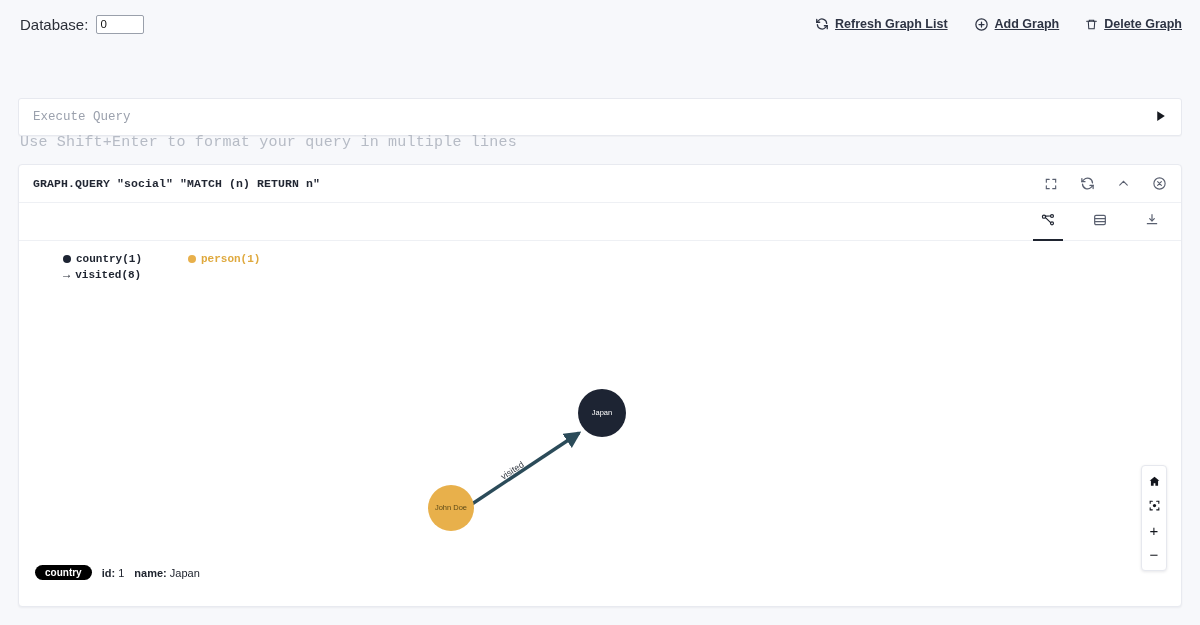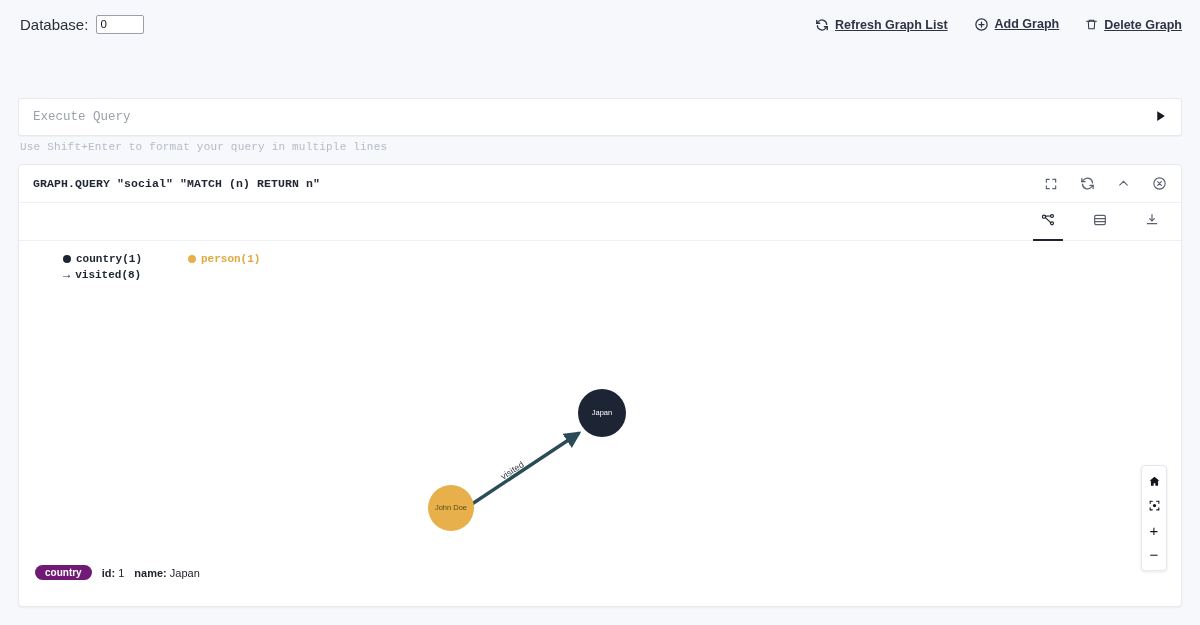--- a/index.html
+++ b/index.html
@@ -20,21 +20,21 @@
   .db-label-wrap { display: flex; align-items: center; gap: 8px; margin-left: 20px; }
   .db-label { font-size: 15px; color: #2b2f38; }
   .db-input {
     width: 48px; height: 19px;
     border: 1px solid #9aa0ab; border-radius: 2px;
     background: #fff; font-family: "Liberation Sans", sans-serif;
     font-size: 11.5px; color: #111; padding: 0 3px; outline: none;
   }
   .top-actions {
     margin-left: auto; margin-right: 18px;
-    display: flex; align-items: flex-end; gap: 26px;
+    display: flex; align-items: center; gap: 26px;
   }
   .top-action {
     display: flex; align-items: center; gap: 6px;
     font-size: 12.5px; font-weight: bold; color: #2e3444;
     cursor: pointer; background: none; border: none;
     font-family: "Liberation Sans", sans-serif;
   }
   .top-action .lbl { text-decoration: underline; }
   .top-action svg { display: block; }
 
@@ -73,22 +73,22 @@
     flex: 1; border: none; outline: none; background: transparent;
     font-family: "Liberation Mono", monospace; font-size: 12.5px;
     color: #1d2230; padding: 0 14px;
   }
   .query-input::placeholder { color: #9ba1ad; }
   .run-btn {
     width: 42px; height: 36px; background: none; border: none; cursor: pointer;
     display: flex; align-items: center; justify-content: center;
   }
   .hint {
-    position: absolute; left: 20px; top: 141px;
-    font-family: "Liberation Mono", monospace; font-size: 11px; color: #b6bbc5;
+    position: absolute; left: 20px; top: 134px;
+    font-family: "Liberation Mono", monospace; font-size: 15px; color: #b6bbc5;
     letter-spacing: .2px;
   }
 
   
   .result {
     position: absolute; left: 18px; top: 164px; width: 1164px; height: 443px;
     background: #fff; border: 1px solid #e8eaf0; border-radius: 4px;
     box-shadow: 0 1px 2px rgba(16,24,40,.05);
     overflow: hidden;
   }
@@ -157,21 +157,21 @@
     justify-content: center; cursor: pointer; background: none; border: none;
     font-size: 15px; color: #12151c;
   }
 
   
   .infobar {
     position: absolute; left: 16px; bottom: 26px;
     display: flex; align-items: center; gap: 10px;
   }
   .pill {
-    background: #701a75; color: #fff; border-radius: 10px;
+    background: #000000; color: #fff; border-radius: 10px;
     padding: 2px 10px; font-size: 10px; font-weight: bold;
     font-family: "Liberation Sans", sans-serif;
   }
   .kv { font-size: 11px; color: #20252f; }
   .kv b { font-weight: bold; }
 </style>
 </head>
 <body>
 
 <div class="app">

